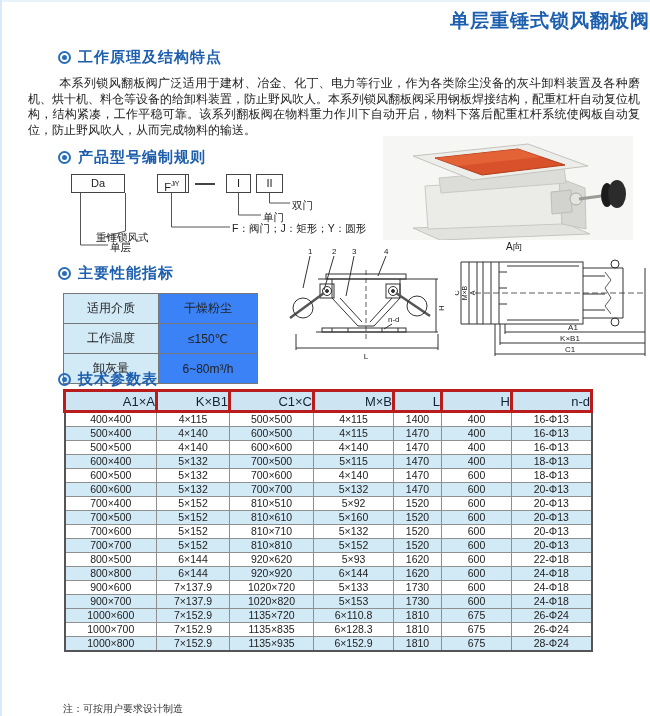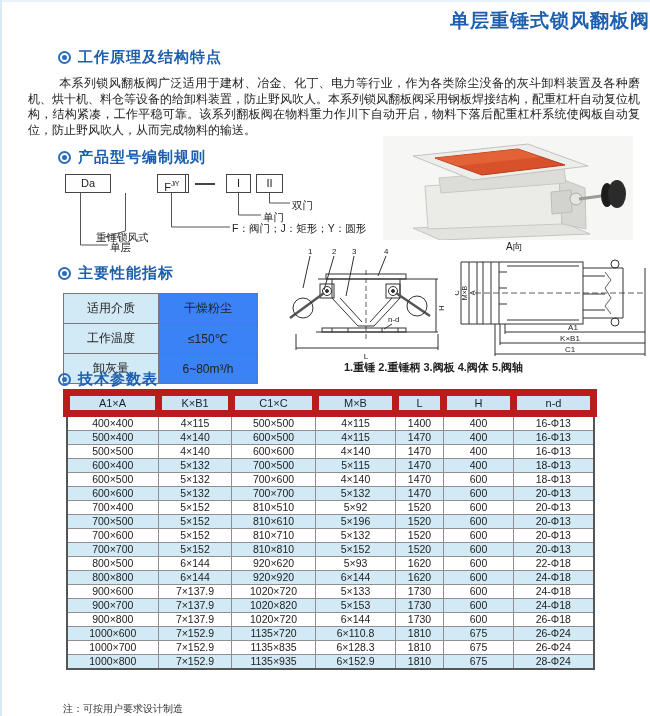--- a/index.html
+++ b/index.html
@@ -54,22 +54,22 @@
   .draw-left  { position:absolute; left:288px; top:246px; }
   .draw-right { position:absolute; left:455px; top:252px; }
   .caption { position:absolute; left:344px; top:360px; font-size:11px; font-weight:bold; color:#222; white-space:nowrap; }
 
   
   .params-table {
     position:absolute; left:63px; top:389px; width:527px;
     border-collapse:collapse; table-layout:fixed; border:2px solid #555;
   }
   .params-table th {
-    border:7px solid #b91c1c; background:#cde5f2; height:21px;
-    font-size:11px; font-weight:normal; color:#123; text-align:center;
+    border:3px solid #b91c1c; background:#cde5f2; height:21px;
+    font-size:13px; font-weight:normal; color:#123; text-align:right;
   }
   .params-table td {
     border:1px solid #8f8f8f; height:13.5px; line-height:13px; padding:0;
     font-size:10.5px; color:#222; text-align:center; background:#ffffff;
   }
   .params-table tr.alt td { background:#d2e9f6; }
 
   .note { position:absolute; left:63px; top:702px; font-size:10px; color:#333; }
 
   svg text { font-family:"Liberation Sans","DejaVu Sans",sans-serif; }
@@ -98,21 +98,21 @@
     <span class="section-title">产品型号编制规则</span>
   </div>
 
   <svg class="diagram-lines" width="300" height="58" viewBox="0 0 300 58">
     <path d="M209.5,0 V10 H230" fill="none" stroke="#555" stroke-width="1"></path>
     <path d="M178.5,0 V22 H201" fill="none" stroke="#555" stroke-width="1"></path>
     <path d="M111.5,0 V34 H170" fill="none" stroke="#555" stroke-width="1"></path>
     <path d="M65.5,0 V38 L45,44" fill="none" stroke="#555" stroke-width="1"></path>
     <path d="M20.5,0 V52 H48" fill="none" stroke="#555" stroke-width="1"></path>
   </svg>
-  <div class="mbox" style="left:65px; width:46px;"><span>Da</span></div>
+  <div class="mbox" style="left:71px; width:54px;"><span>Da</span></div>
   <div class="mbox" style="left:110px; width:31px;margin-left:48px;"><span>Sz</span></div>
   <div class="mbox" style="left:157px; width:29px;"><span>F</span><span class="box-sub">J/Y</span></div>
   <div class="mdash"></div>
   <div class="mbox" style="left:226px; width:25px;"><span>I</span></div>
   <div class="mbox" style="left:256px; width:27px;"><span>II</span></div>
 
   <div class="mlabel" style="left:292px; top:199px;">双门</div>
   <div class="mlabel" style="left:263px; top:211px;">单门</div>
   <div class="mlabel" style="left:232px; top:222px;">F：阀门；J：矩形；Y：圆形</div>
   <div class="mlabel" style="left:96px;  top:231px;">重锤锁风式</div>
@@ -239,21 +239,20 @@
       <path d="M40,72 V104 M40,102 H190"></path>
     </g>
     <text x="4" y="41" font-size="7" fill="#222" transform="rotate(-90 4 41)" text-anchor="middle">C</text>
     <text x="12" y="41" font-size="7" fill="#222" transform="rotate(-90 12 41)" text-anchor="middle">M×B</text>
     <text x="20" y="41" font-size="7" fill="#222" transform="rotate(-90 20 41)" text-anchor="middle">A</text>
     <text x="118" y="78" font-size="8" fill="#222" text-anchor="middle">A1</text>
     <text x="115" y="89" font-size="8" fill="#222" text-anchor="middle">K×B1</text>
     <text x="115" y="100" font-size="8" fill="#222" text-anchor="middle">C1</text>
   </svg>
 
-  <div class="caption">1.重锤  2.重锤柄  3.阀板  4.阀体  5.阀轴</div>
 
   <div class="section-header" style="left:58px; top:370px;">
     <span class="sec-icon">
         <span class="sec-icon-dot"></span>
       </span>
     <span class="section-title">技术参数表</span>
   </div>
 
   <table class="params-table">
     <colgroup>
@@ -337,21 +336,21 @@
           <td>810×510</td>
           <td>5×92</td>
           <td>1520</td>
           <td>600</td>
           <td>20-Φ13</td>
         </tr>
         <tr class="alt">
           <td>700×500</td>
           <td>5×152</td>
           <td>810×610</td>
-          <td>5×196</td>
+          <td>5×160</td>
           <td>1520</td>
           <td>600</td>
           <td>20-Φ13</td>
         </tr>
         <tr>
           <td>700×600</td>
           <td>5×152</td>
           <td>810×710</td>
           <td>5×132</td>
           <td>1520</td>
@@ -395,29 +394,20 @@
           <td>24-Φ18</td>
         </tr>
         <tr class="alt">
           <td>900×700</td>
           <td>7×137.9</td>
           <td>1020×820</td>
           <td>5×153</td>
           <td>1730</td>
           <td>600</td>
           <td>24-Φ18</td>
-        </tr>
-        <tr>
-          <td>900×800</td>
-          <td>7×137.9</td>
-          <td>1020×720</td>
-          <td>6×144</td>
-          <td>1730</td>
-          <td>600</td>
-          <td>26-Φ18</td>
         </tr>
         <tr class="alt">
           <td>1000×600</td>
           <td>7×152.9</td>
           <td>1135×720</td>
           <td>6×110.8</td>
           <td>1810</td>
           <td>675</td>
           <td>26-Φ24</td>
         </tr>

